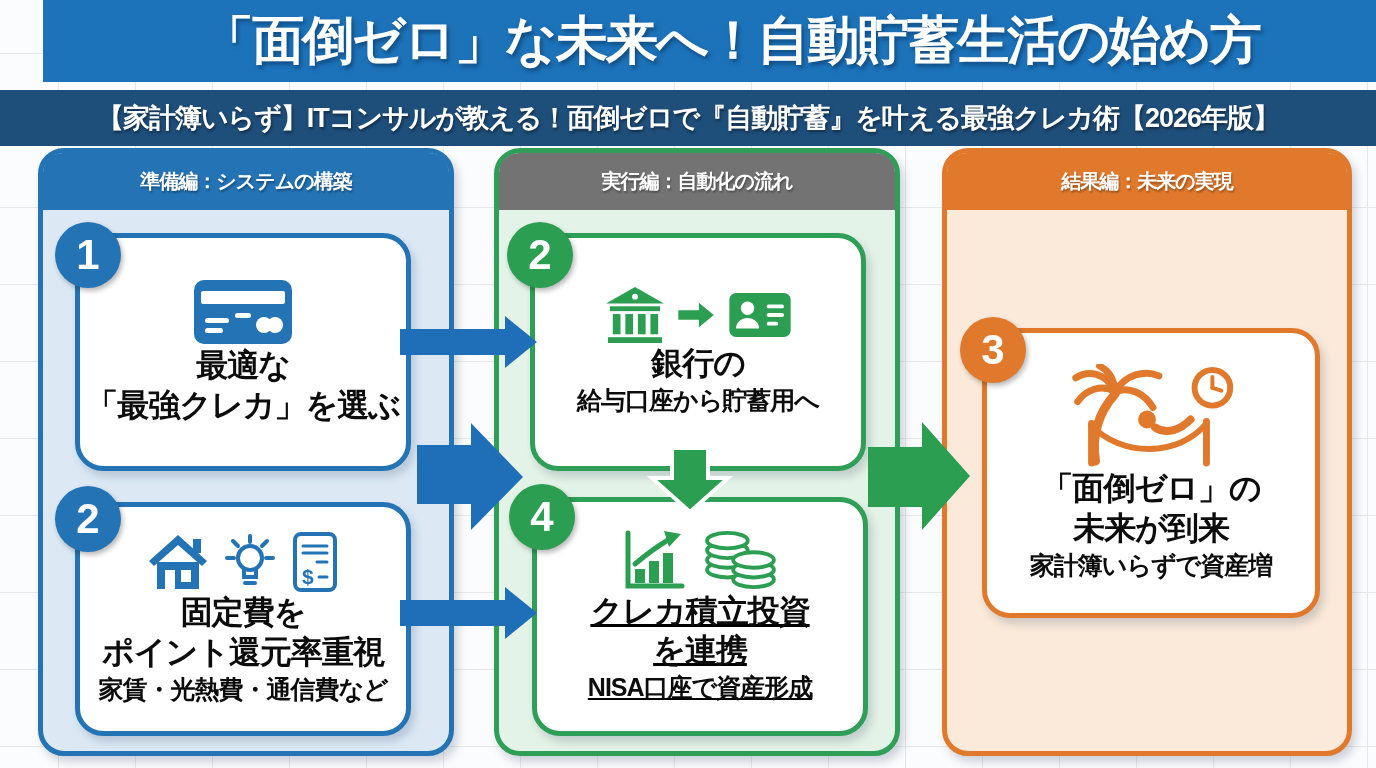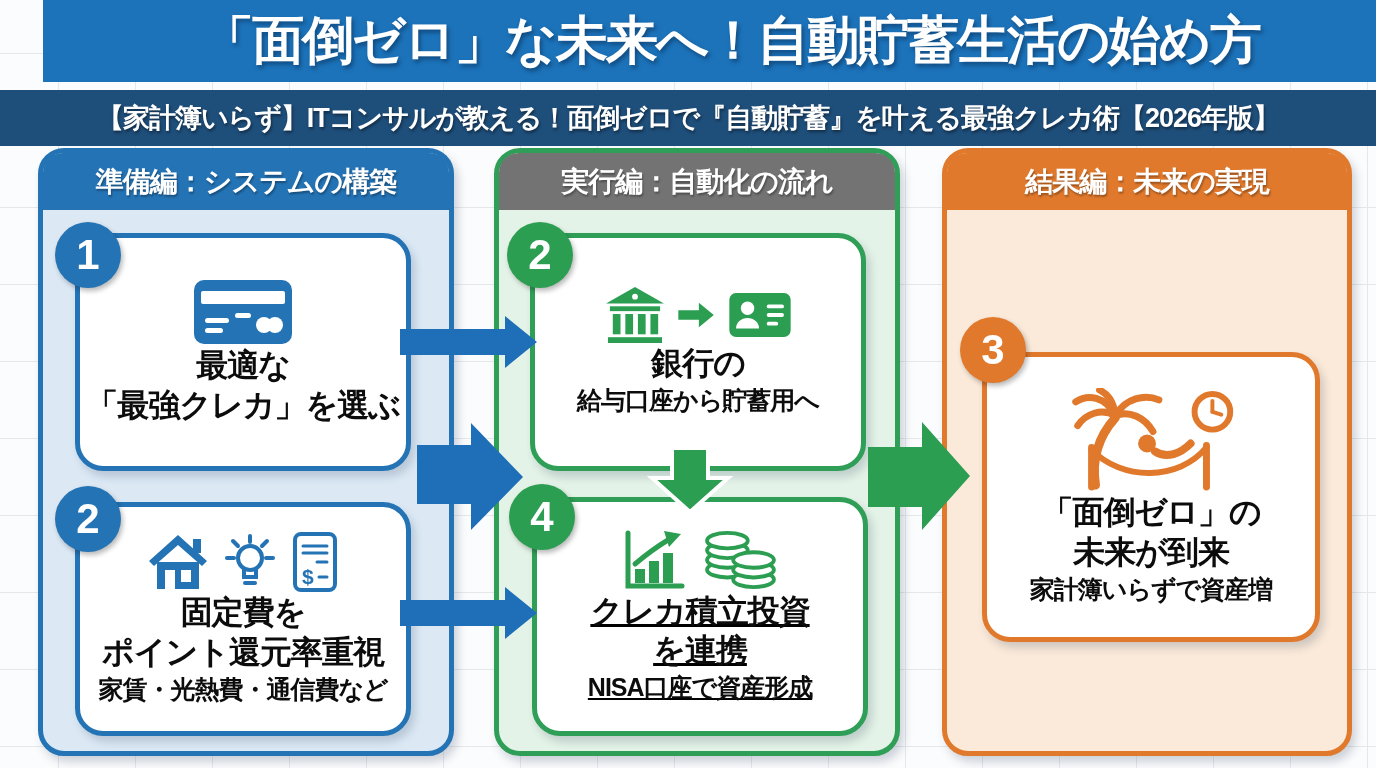--- a/index.html
+++ b/index.html
@@ -30,35 +30,35 @@
     color:#fff; font-size:27px; font-weight:700; letter-spacing:-1px; white-space:nowrap;
     text-shadow:1px 2px 3px rgba(0,0,0,.45);
   }
   
   .panel { position:absolute; border-radius:26px; box-shadow:4px 6px 10px rgba(40,60,90,.22); z-index:1; }
   .panel-blue   { left:38px;  top:148px; width:406px; height:598px; background:#dce9f5; border:5px solid #2373b5; }
   .panel-green  { left:494px; top:148px; width:396px; height:598px; background:#e4f3e7; border:5px solid #2f9e57; }
   .panel-orange { left:942px; top:148px; width:400px; height:598px; background:#fbead9; border:5px solid #e0792c; }
   .panel-head {
     height:57px; border-radius:20px 20px 0 0; display:flex; align-items:center; justify-content:center;
-    color:#fff; font-size:28px; font-weight:700; letter-spacing:-1px; white-space:nowrap;
+    color:#fff; font-size:20px; font-weight:700; letter-spacing:-1px; white-space:nowrap;
     text-shadow:1px 2px 2px rgba(0,0,0,.32);
   }
   .panel-blue  .panel-head { background:#2373b5; }
   .panel-green .panel-head { background:#737373; }
   .panel-orange .panel-head { background:#e0792c; }
   
   .card {
     position:absolute; background:#fff; border-radius:28px; z-index:2;
     box-shadow:4px 6px 9px rgba(40,60,90,.20);
     display:flex; flex-direction:column; align-items:center; justify-content:center; gap:1px;
   }
   .card-blue   { border:5px solid #2373b5; }
   .card-green  { border:5px solid #2f9e57; }
-  .card-orange { border:5px solid #e0792c;margin-top:24px; }
+  .card-orange { border:5px solid #e0792c; }
   .icons { display:flex; align-items:center; justify-content:center; gap:16px; }
   .card-title {
     font-size:32px; font-weight:700; color:#0c0c0c; text-align:center;
     line-height:1.22; white-space:nowrap; letter-spacing:-1px;
   }
   .card-sub {
     font-size:25px; font-weight:700; color:#0c0c0c; white-space:nowrap; letter-spacing:-1px;
   }
   
   .badge {

